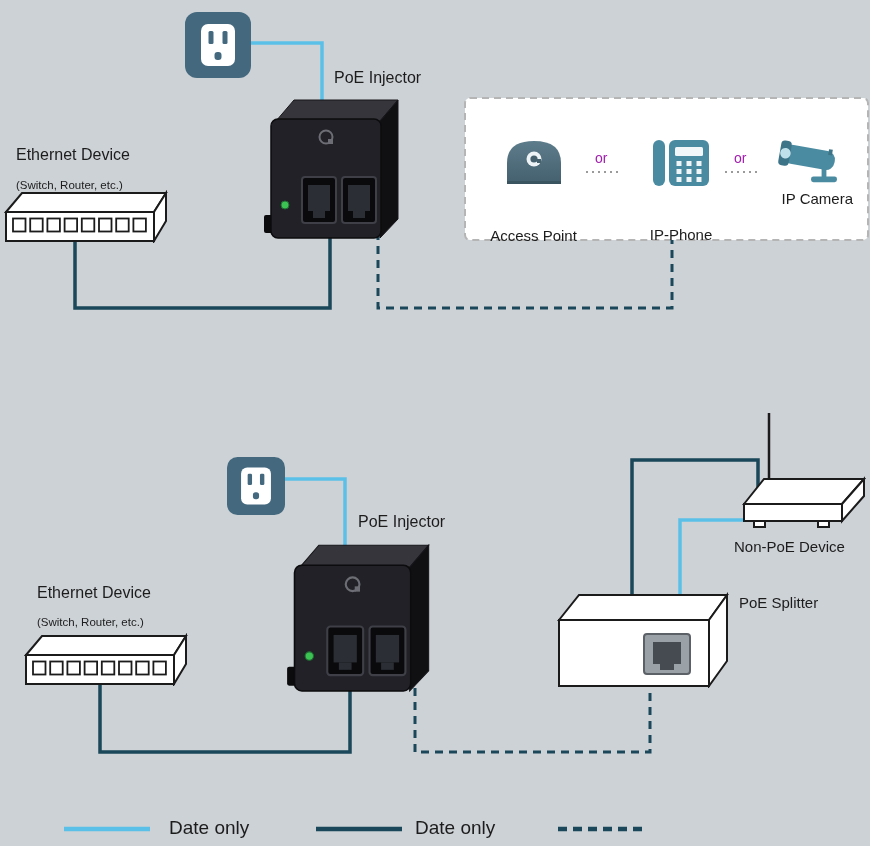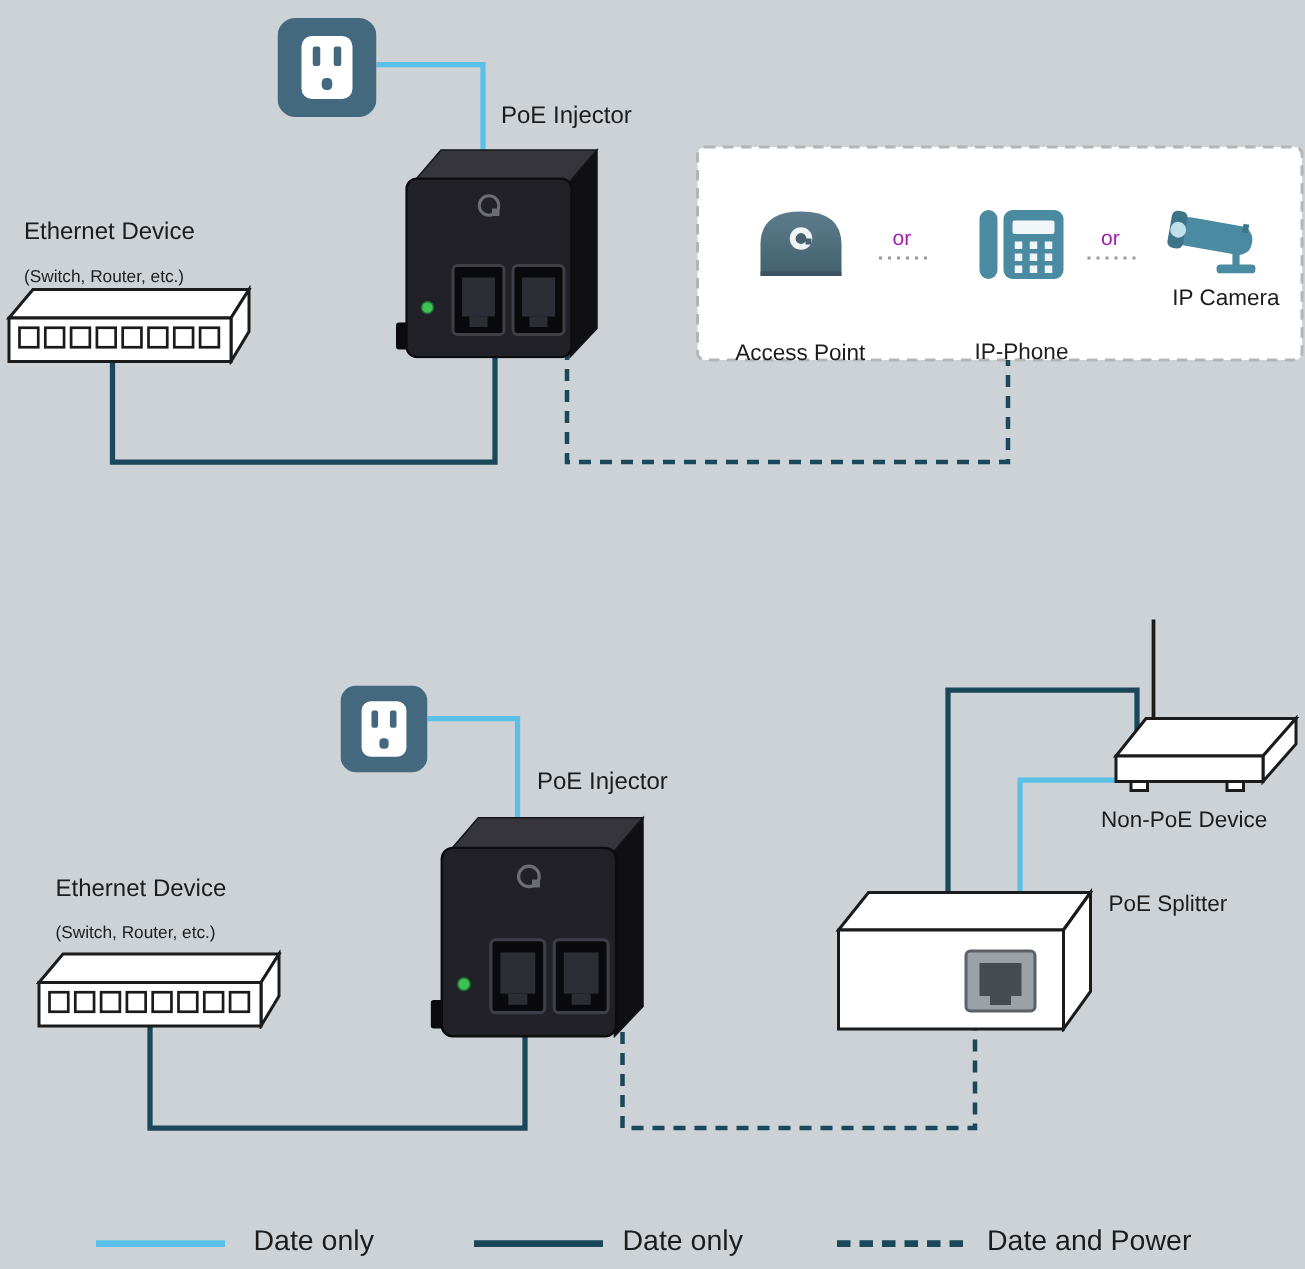--- a/index.html
+++ b/index.html
@@ -168,14 +168,13 @@
   <div class="lbl lbl-sm" style="left:771px;top:190px;width:82px;text-align:right;">IP Camera</div>
 
   <div class="lbl lbl-md" style="left:358px;top:513px;">PoE Injector</div>
   <div class="lbl lbl-md" style="left:37px;top:584px;">Ethernet Device</div>
   <div class="lbl lbl-xs" style="left:37px;top:603px;">(Switch, Router, etc.)</div>
   <div class="lbl lbl-sm" style="left:734px;top:538px;">Non-PoE Device</div>
   <div class="lbl lbl-sm" style="left:739px;top:594px;">PoE Splitter</div>
 
   <div class="lbl lbl-legend" style="left:169px;top:817px;">Date only</div>
   <div class="lbl lbl-legend" style="left:415px;top:817px;text-align:center;">Date only</div>
-  <div class="lbl lbl-legend" style="left:658px;top:817px;">Date and Power</div>
 </div>
 
 </body></html>

